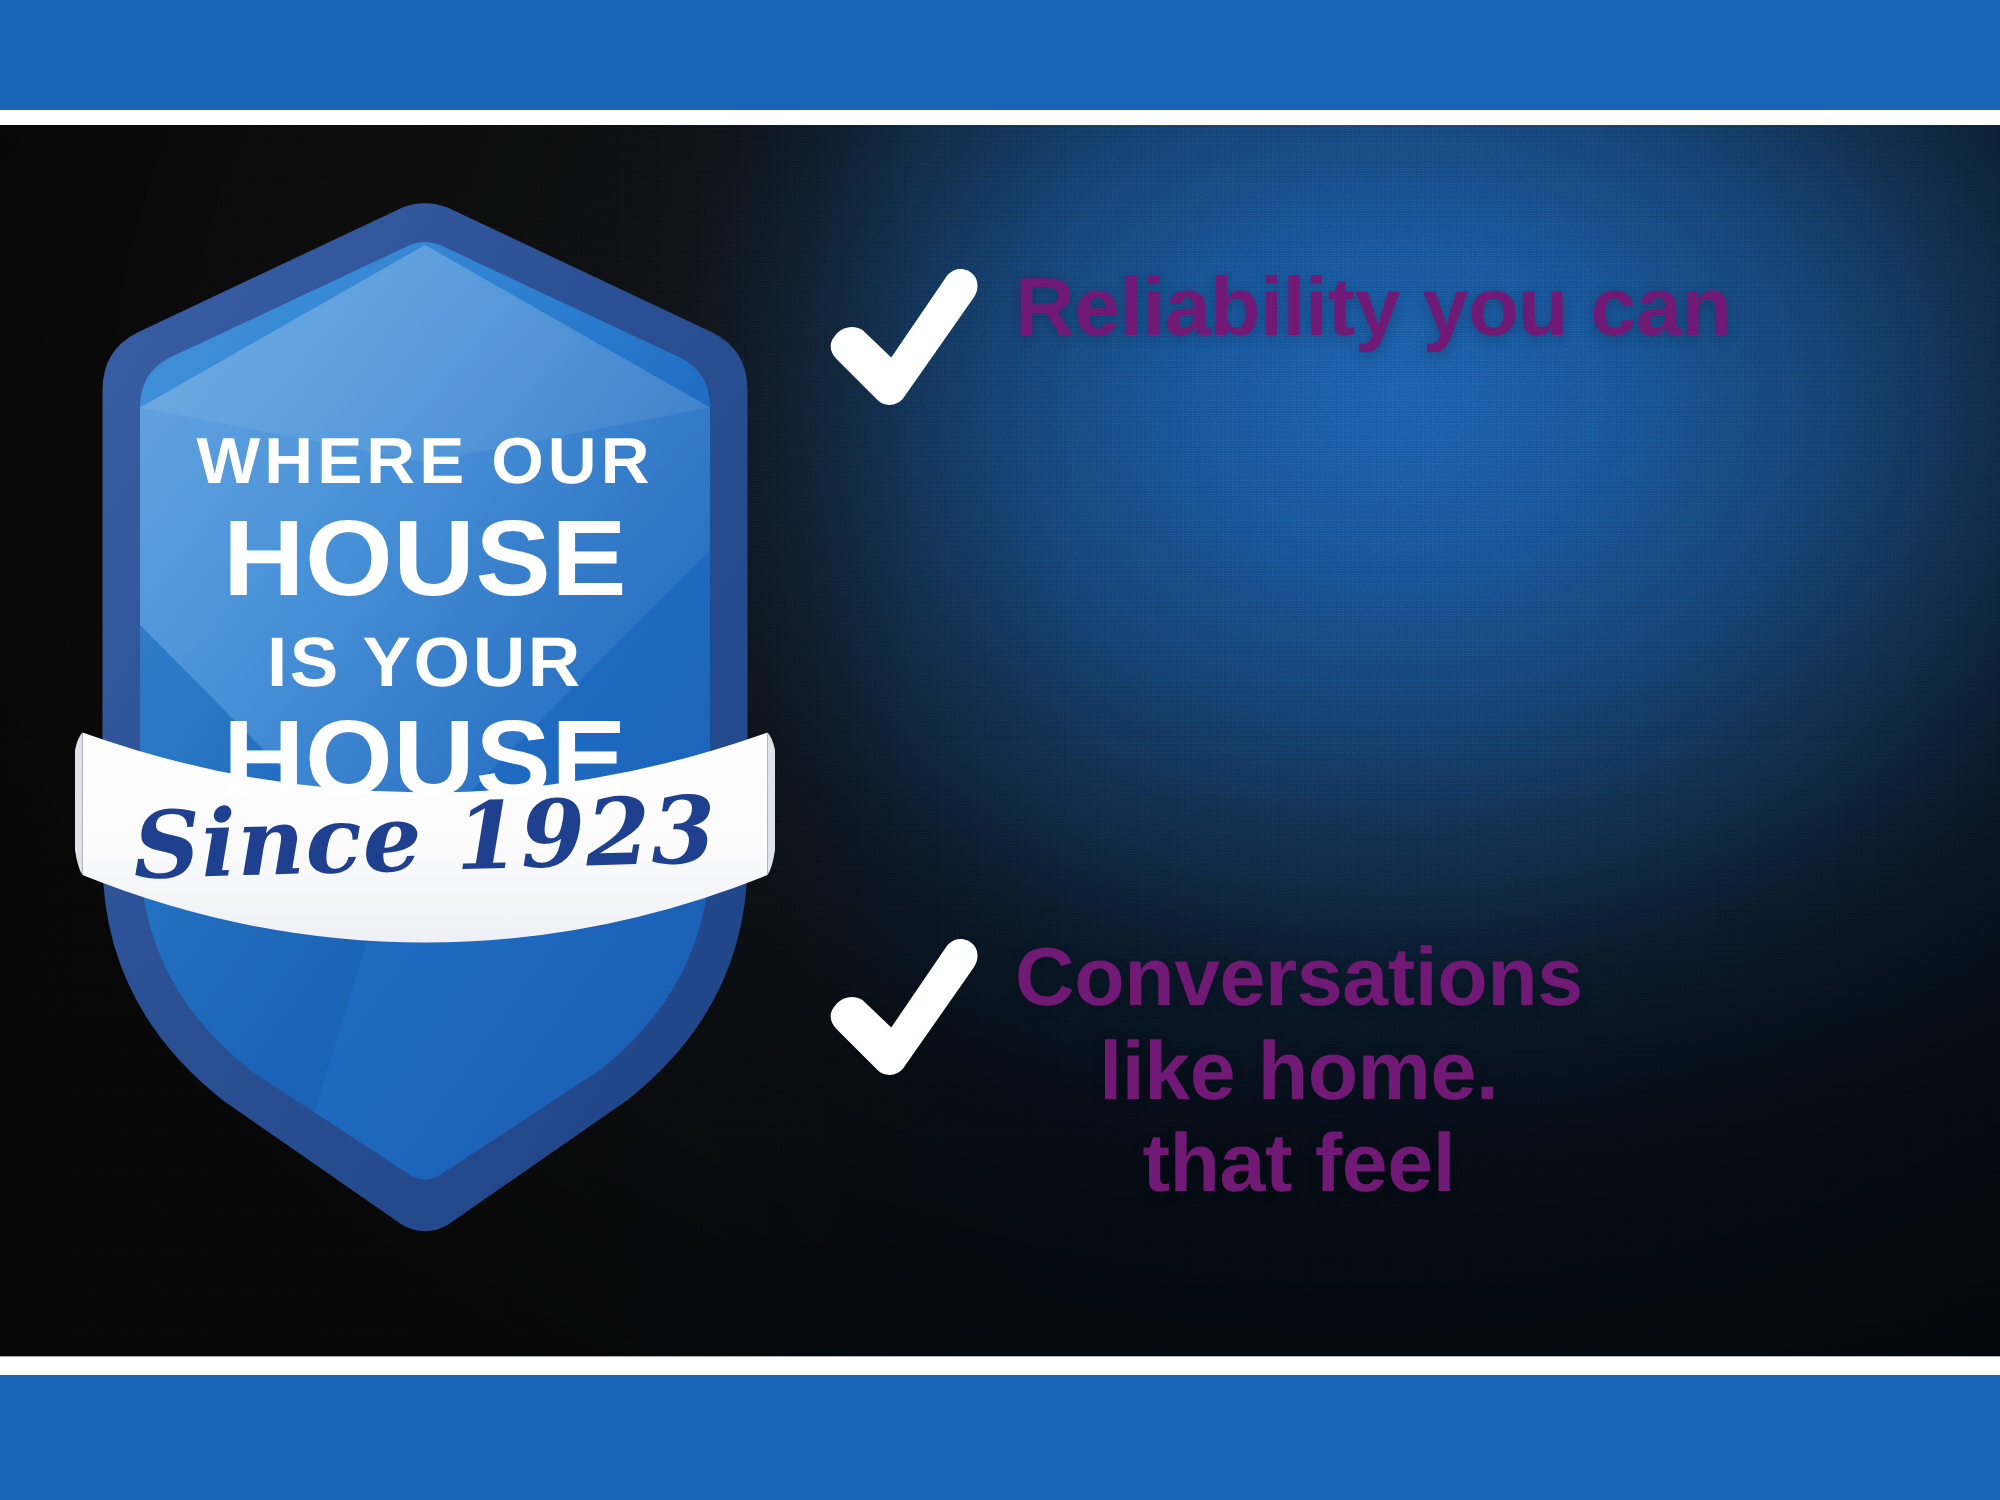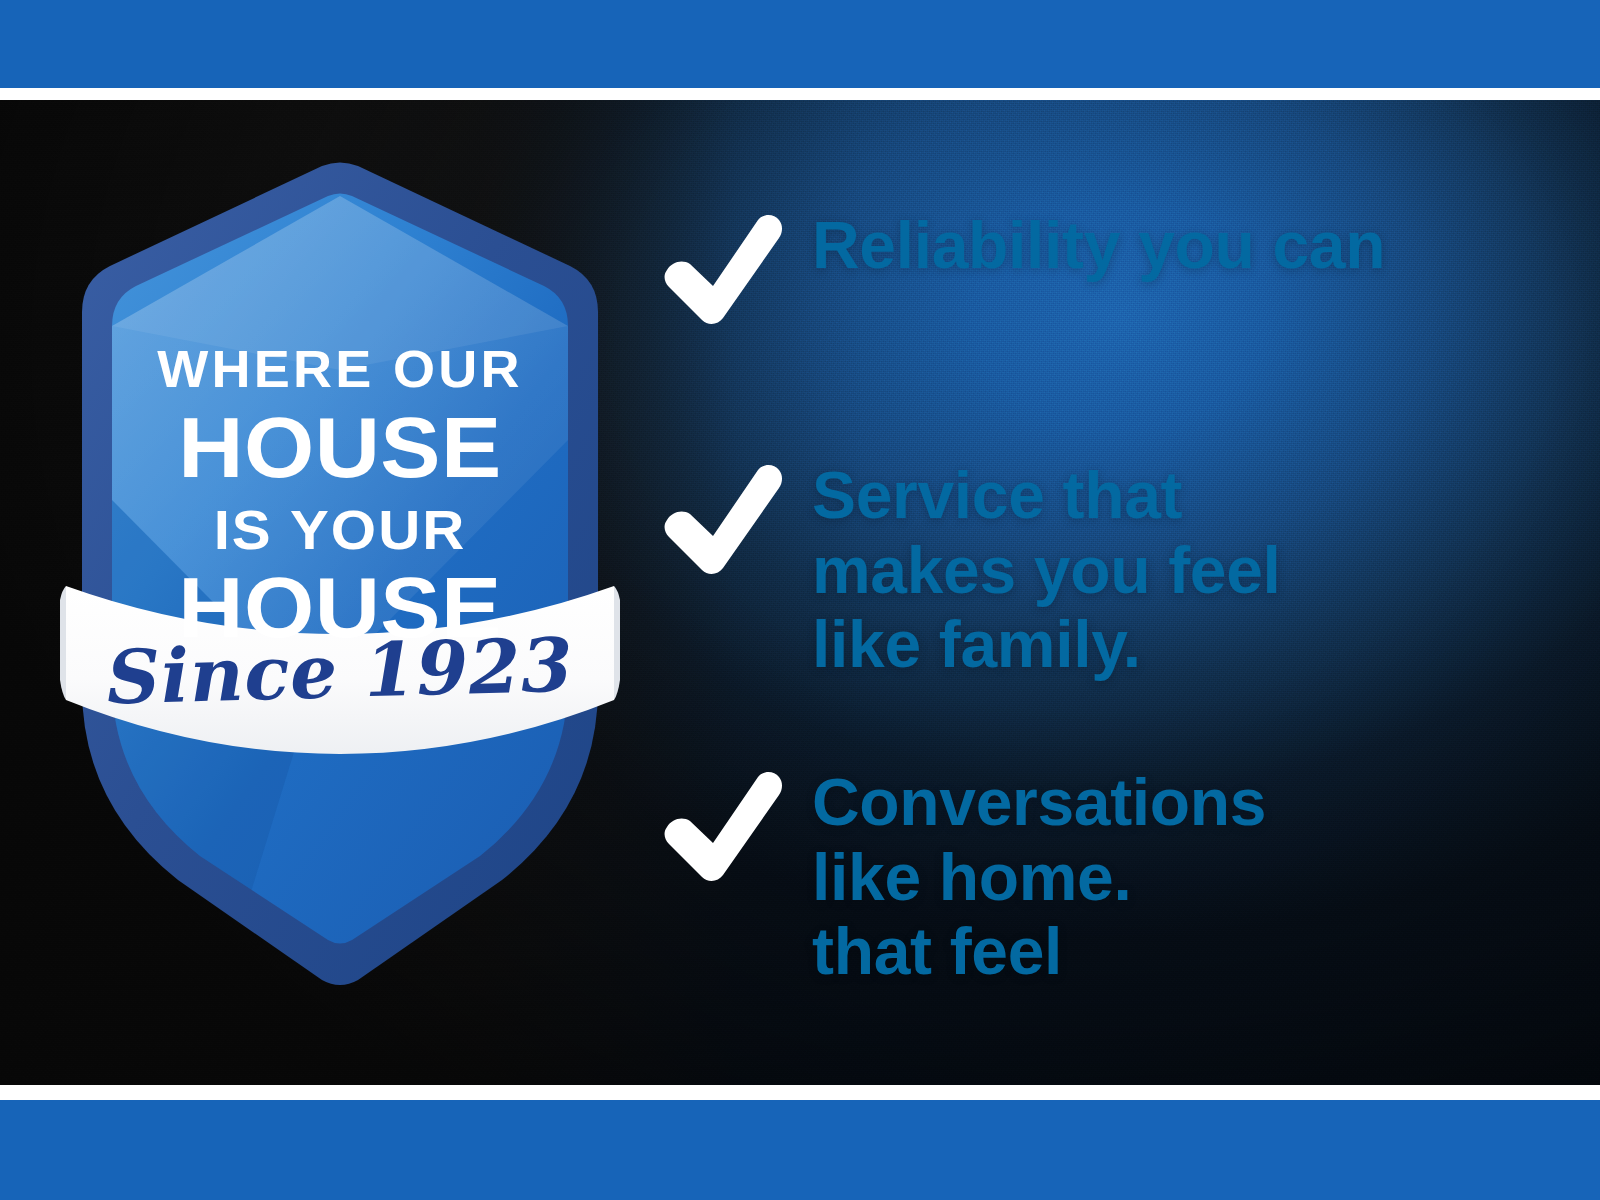--- a/index.html
+++ b/index.html
@@ -152,32 +152,32 @@
   }
   .bullet {
     position: absolute;
     left: 0;
     display: flex;
     align-items: flex-start;
     gap: 26px;
   }
   .bullet-1 { top: 108px; }
   .bullet-2 { top: 358px; }
-  .bullet-3 { top: 665px; }
+  .bullet-3 { top: 644px; text-align: center; }
 
   .check-icon {
     flex: 0 0 auto;
     width: 126px;
     height: 112px;
     margin-top: 6px;
   }
   .check-icon svg { display: block; width: 100%; height: 100%; }
 
   .bullet-text {
-    color: #0369a1;
+    color: #701a75;
     font-family: "Liberation Sans", sans-serif;
     font-weight: 700;
     font-size: 66px;
     line-height: 1.13;
     letter-spacing: -0.005em;
     text-shadow: 0 2px 10px rgba(0,0,0,0.22);
   }
 </style>
 </head>
 <body>
@@ -303,41 +303,20 @@
                    C 58 111 48 112 42 106
                    L 9 73
                    C 4 68 3 61 7 56 Z" fill="#ffffff"></path>
         </svg>
       </span>
       <div class="bullet-text">
         <div>Reliability you can</div>
       </div>
     </div>
 
-    <div class="bullet bullet-2">
-      <span class="check-icon">
-        <svg viewBox="0 0 126 112" xmlns="http://www.w3.org/2000/svg" aria-hidden="true">
-          <path d="M 7 56
-                   C 12 48 22 45 30 50
-                   L 53 72
-                   L 98 6
-                   C 104 -1 114 0 119 6
-                   C 123 11 123 18 119 24
-                   L 63 104
-                   C 58 111 48 112 42 106
-                   L 9 73
-                   C 4 68 3 61 7 56 Z" fill="#ffffff"></path>
-        </svg>
-      </span>
-      <div class="bullet-text">
-        <div>Service that</div>
-        <div>makes you feel</div>
-        <div>like family.</div>
-      </div>
-    </div>
 
     <div class="bullet bullet-3">
       <span class="check-icon">
         <svg viewBox="0 0 126 112" xmlns="http://www.w3.org/2000/svg" aria-hidden="true">
           <path d="M 7 56
                    C 12 48 22 45 30 50
                    L 53 72
                    L 98 6
                    C 104 -1 114 0 119 6
                    C 123 11 123 18 119 24

